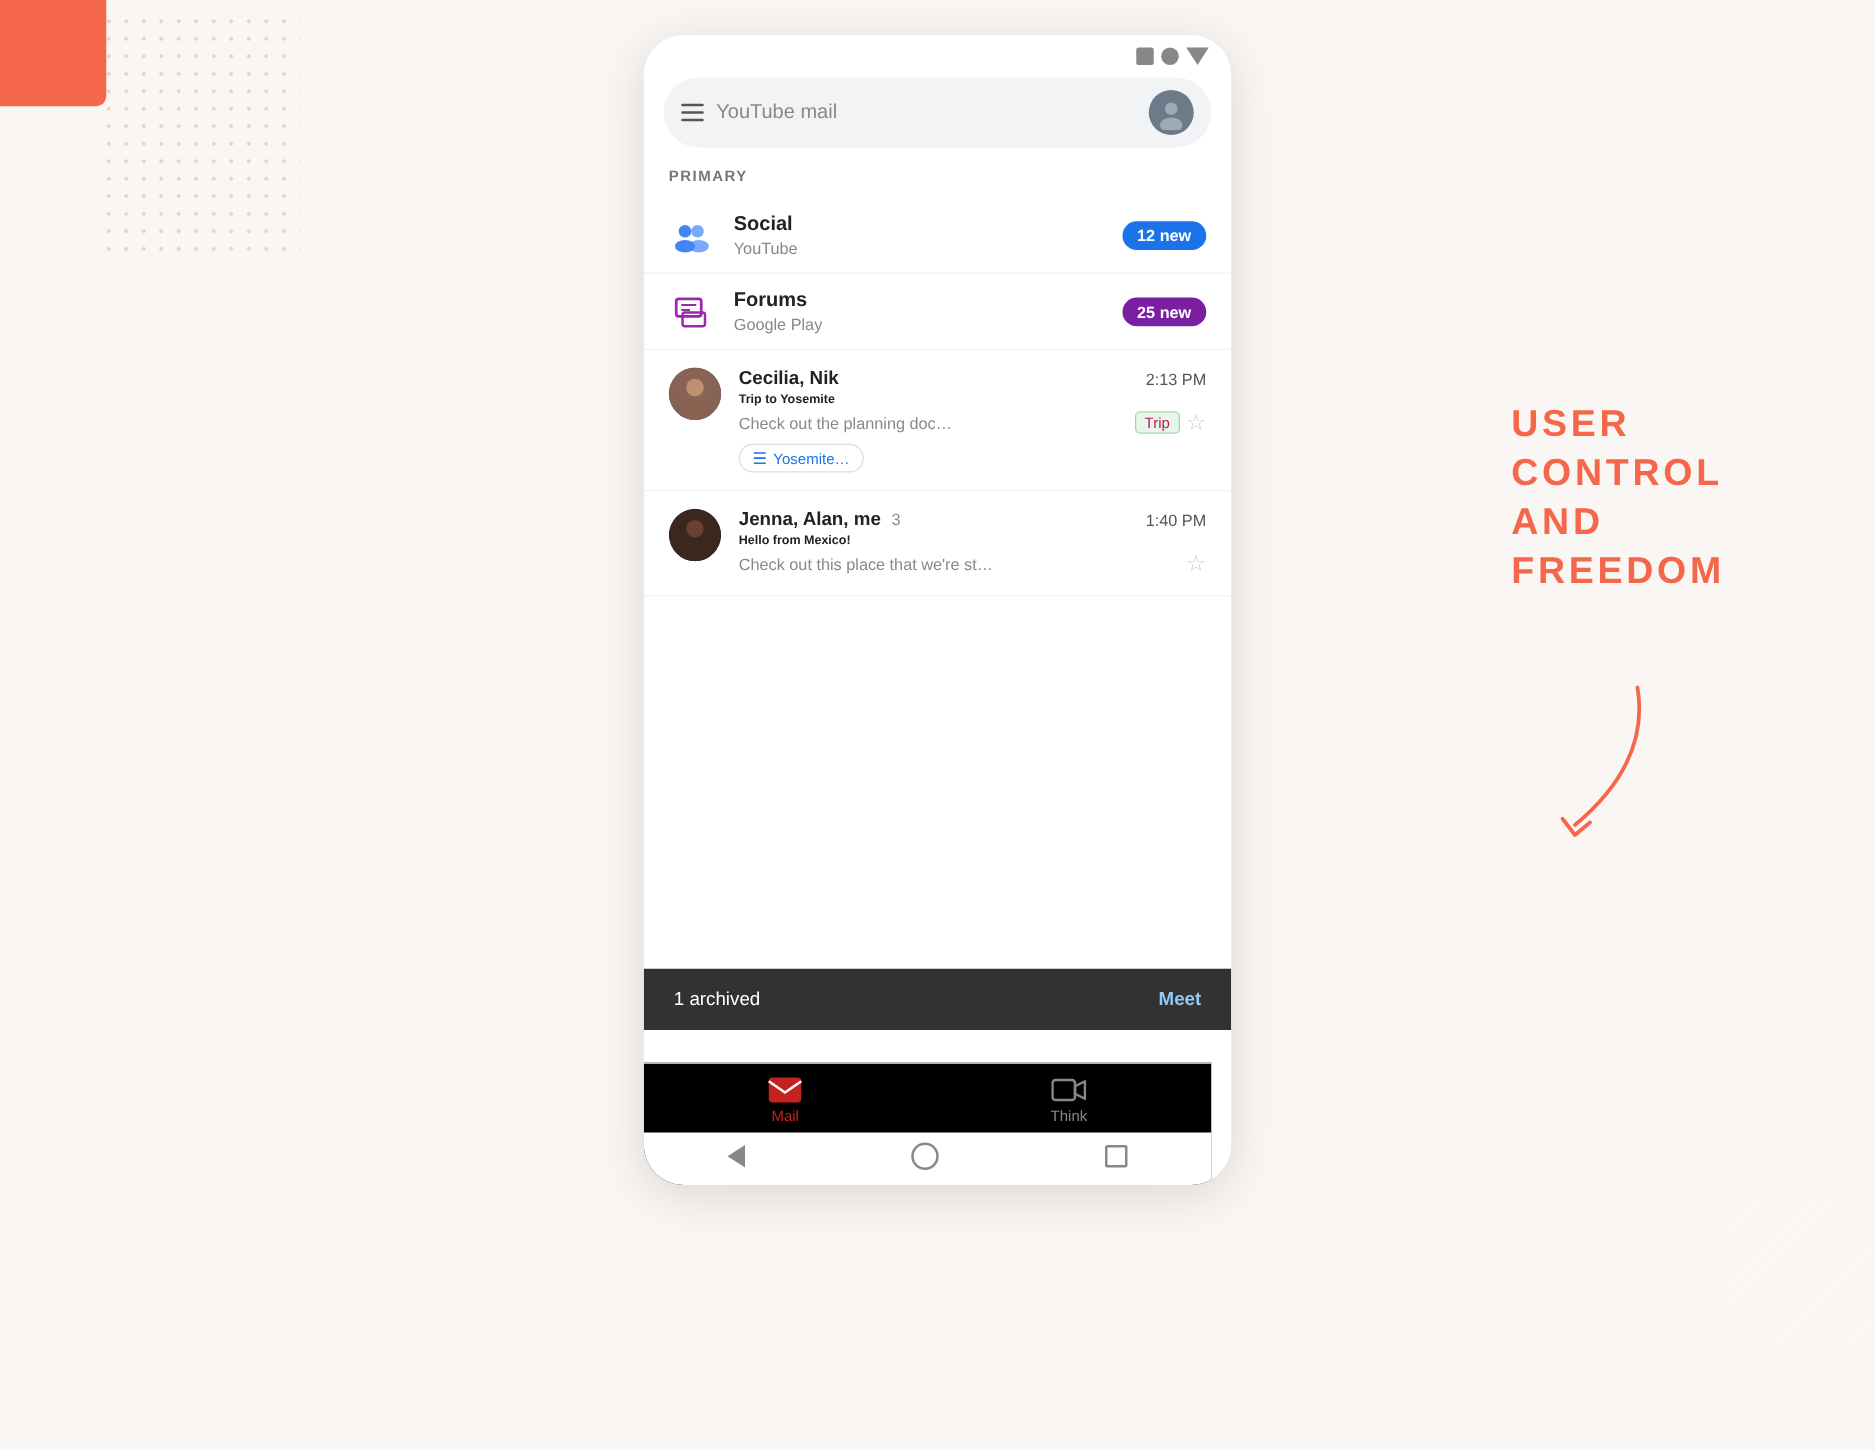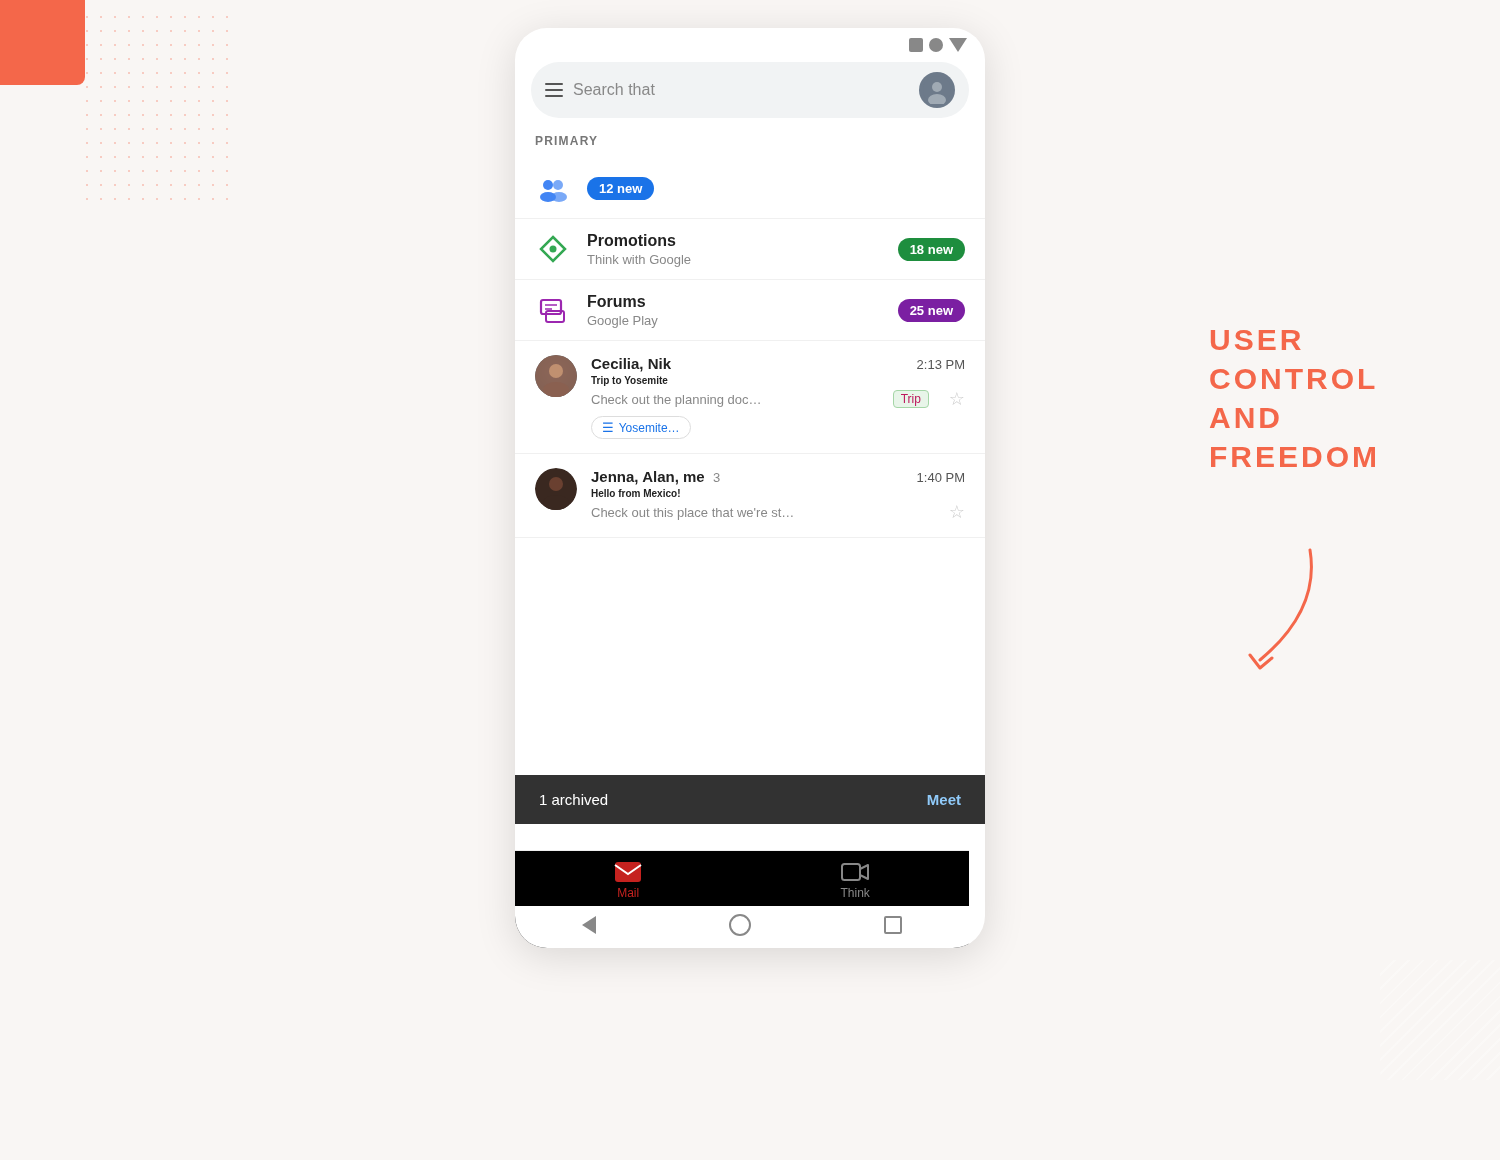--- a/index.html
+++ b/index.html
@@ -246,21 +246,21 @@
     }
     .email-subject {
       font-size: 10px;
       font-weight: 600;
       color: #222;
       margin-bottom: 2px;
     }
     .email-preview-row {
       display: flex;
       align-items: center;
-      gap: 20px;
+      gap: 5px;
     }
     .email-preview {
       font-size: 13px;
       color: #888;
       flex: 1;
       white-space: nowrap;
       overflow: hidden;
       text-overflow: ellipsis;
     }
     .tag-badge {
@@ -403,57 +403,48 @@
     <div class="status-icon-circle"></div>
     <div class="status-icon-signal"></div>
   </div>
 
   <div class="search-bar">
     <div class="hamburger-icon">
       <span></span>
         <span></span>
         <span></span>
     </div>
-    <div class="search-text">Search that</div>
+    <div class="search-text">YouTube mail</div>
     <div class="avatar">
       <svg width="28" height="28" viewBox="0 0 28 28" fill="none">
         <circle cx="14" cy="14" r="14" fill="#6d7a8a"></circle>
         <circle cx="14" cy="11" r="5" fill="#a0aab4"></circle>
         <ellipse cx="14" cy="24" rx="9" ry="6" fill="#a0aab4"></ellipse>
       </svg>
     </div>
   </div>
 
   <div class="section-label">PRIMARY</div>
 
   <div class="category-row">
     <div class="category-icon social-icon">
       <svg viewBox="0 0 30 30" fill="none">
         <circle cx="10" cy="12" r="5" fill="#4285F4"></circle>
         <circle cx="20" cy="12" r="5" fill="#4285F4" opacity="0.7"></circle>
         <ellipse cx="10" cy="24" rx="8" ry="5" fill="#4285F4"></ellipse>
         <ellipse cx="21" cy="24" rx="8" ry="5" fill="#4285F4" opacity="0.7"></ellipse>
       </svg>
     </div>
+    <div class="category-info">
+      <div class="category-name">Social</div>
+      <div class="category-sender">YouTube</div>
+    </div>
     <span class="badge badge-blue">12 new</span>
   </div>
 
-  <div class="category-row">
-    <div class="category-icon promo-icon">
-      <svg viewBox="0 0 30 30" fill="none">
-        <path d="M15 3 L27 15 L15 27 L3 15 Z" stroke="#34A853" stroke-width="2.5" fill="none"></path>
-        <circle cx="15" cy="15" r="3.5" fill="#34A853"></circle>
-      </svg>
-    </div>
-    <div class="category-info">
-      <div class="category-name">Promotions</div>
-      <div class="category-sender">Think with Google</div>
-    </div>
-    <span class="badge badge-green">18 new</span>
-  </div>
 
   <div class="category-row">
     <div class="category-icon forums-icon">
       <svg viewBox="0 0 30 30" fill="none">
         <rect x="3" y="5" width="20" height="14" rx="2" stroke="#9C27B0" stroke-width="2.2" fill="none"></rect>
         <rect x="8" y="16" width="18" height="11" rx="2" stroke="#9C27B0" stroke-width="2" fill="none"></rect>
         <line x1="7" y1="10" x2="19" y2="10" stroke="#9C27B0" stroke-width="1.5"></line>
         <line x1="7" y1="14" x2="14" y2="14" stroke="#9C27B0" stroke-width="1.5"></line>
       </svg>
     </div>

